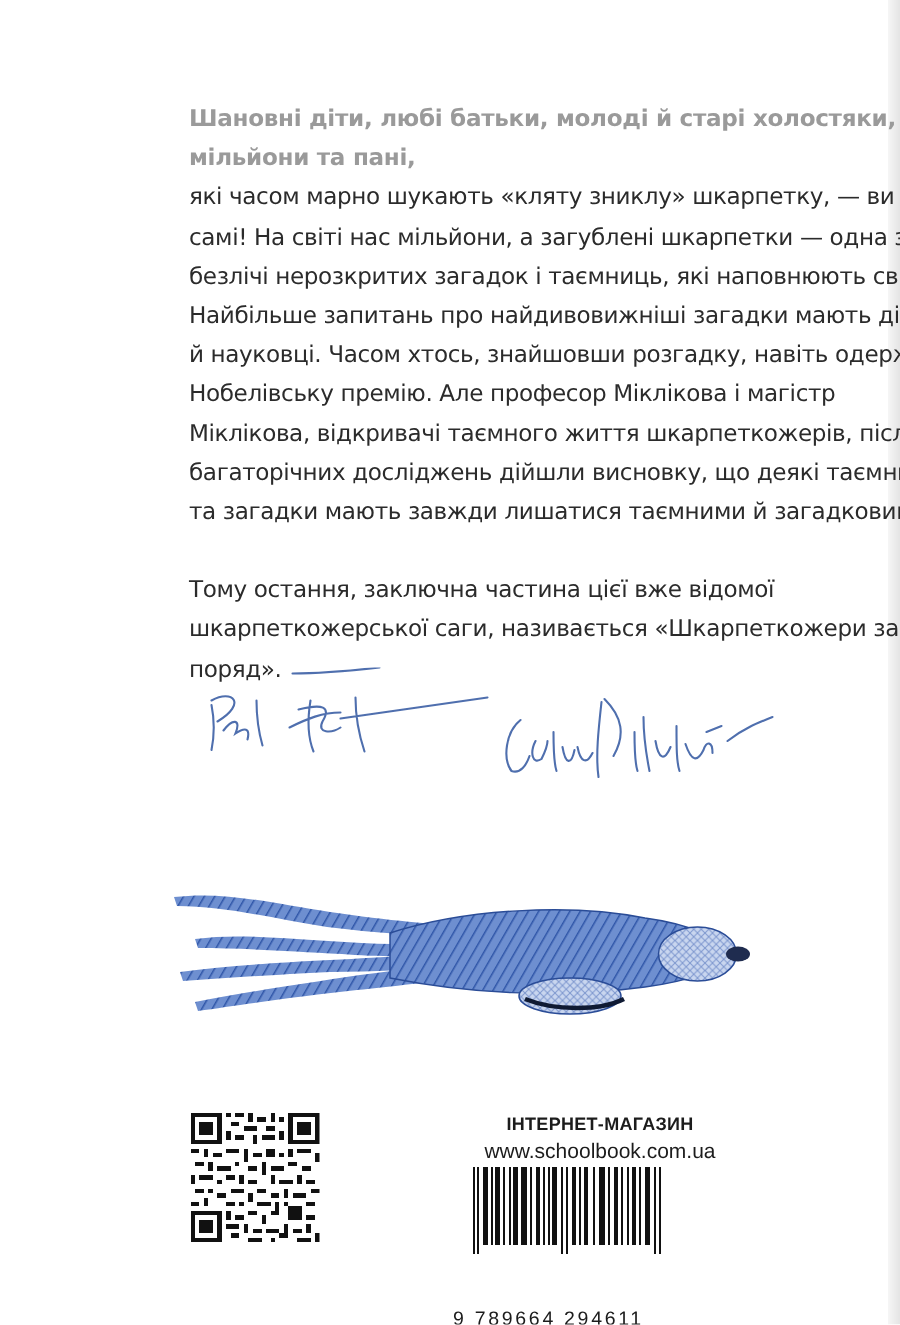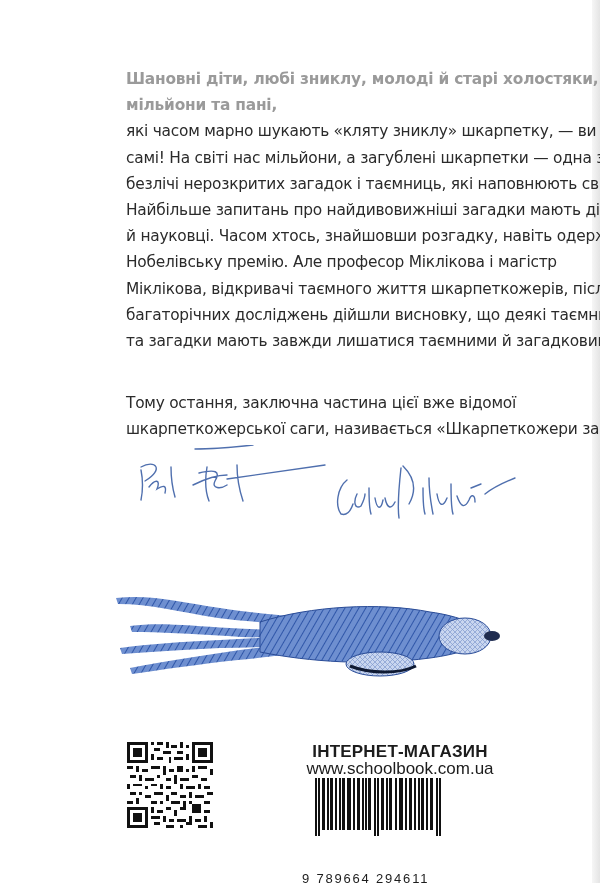--- a/index.html
+++ b/index.html
@@ -18,76 +18,77 @@
     .text-block {
       position: absolute; left: 126px; top: 66px; width: 440px;
       font-size: 15.4px; line-height: 26.2px;
       letter-spacing: -0.25px;
     }
     .greeting {
       color: #9a9a9a; font-weight: bold; margin: 0;
       letter-spacing: -0.2px;
     }
     .para { margin: 0; }
-    .para2 { margin-top: 36px; }
+    .para2 { margin-top: 26px; }
     .line { display: block; white-space: nowrap; }
     .signature {
       position: absolute; top: 445px; height: 70px;
     }
     .sig1 { left: 135px; width: 200px; }
     .sig2 { left: 325px; top: 458px; width: 200px; }
     .sig path { fill: none; stroke: #4f6fae; stroke-width: 1.4; stroke-linecap: round; }
     .creature {
       position: absolute; left: 110px; top: 582px; width: 410px; height: 110px;
     }
     .qr {
       position: absolute; left: 127px; top: 742px; width: 86px; height: 86px;
       background: #fff;
     }
     .shop-label {
       position: absolute; left: 300px; top: 742px; width: 200px; text-align: center;
-      font-family: "Liberation Sans", sans-serif; font-weight: bold; font-size: 17px;
+      font-family: "Liberation Sans", sans-serif; font-weight: bold; font-size: 12px;
       color: #1c1c1c; letter-spacing: 0.2px;
     }
     .shop-url {
       position: absolute; left: 300px; top: 759px; width: 200px; text-align: center;
-      font-family: "Liberation Sans", sans-serif; font-size: 17px; color: #1c1c1c;
+      font-family: "Liberation Sans", sans-serif; font-size: 14px; color: #1c1c1c;
     }
     .barcode {
       position: absolute; left: 315px; top: 778px; width: 130px; height: 58px;
     }
     .isbn-digits {
       position: absolute; left: 302px; top: 871px; width: 150px;
       font-family: "Liberation Sans", sans-serif; font-size: 13px; letter-spacing: 1.8px; color: #1c1c1c;
     }
   </style>
 </head>
 <body>
 
 <div class="page-edge"></div>
 
 <div class="text-block">
   <p class="greeting">
-    <span class="line">Шановні діти, любі зниклу, молоді й старі холостяки,</span>
+    <span class="line">Шановні діти, любі батьки, молоді й старі холостяки,</span>
     <span class="line">мільйони та пані,</span>
   </p>
   <p class="para">
     <span class="line">які часом марно шукають «кляту зниклу» шкарпетку, — ви не</span>
     <span class="line">самі! На світі нас мільйони, а загублені шкарпетки — одна з</span>
     <span class="line">безлічі нерозкритих загадок і таємниць, які наповнюють світ.</span>
     <span class="line">Найбільше запитань про найдивовижніші загадки мають діти</span>
     <span class="line">й науковці. Часом хтось, знайшовши розгадку, навіть одержує</span>
     <span class="line">Нобелівську премію. Але професор Міклікова і магістр</span>
     <span class="line">Міклікова, відкривачі таємного життя шкарпеткожерів, після</span>
     <span class="line">багаторічних досліджень дійшли висновку, що деякі таємниці</span>
     <span class="line">та загадки мають завжди лишатися таємними й загадковими.</span>
   </p>
   <p class="para para2">
     <span class="line">Тому остання, заключна частина цієї вже відомої</span>
     <span class="line">шкарпеткожерської саги, називається «Шкарпеткожери завжди</span>
+    <span class="line">поряд».</span>
   </p>
 </div>
 
 <svg class="signature sig sig1" viewBox="0 0 200 70">
   <path d="M6 25 C8 35 8 45 6 55 M6 22 C20 14 30 24 10 36 M14 42 C20 34 26 34 22 44 C28 40 32 40 30 48 M36 22 C36 35 38 45 40 52"></path>
   <path d="M58 40 C70 34 80 30 92 30 M72 22 C70 34 70 46 74 56 M64 28 C80 24 86 26 80 36 C76 44 86 44 92 40 M102 20 C102 34 104 44 108 56 M92 34 C120 30 150 26 190 20"></path>
   <path d="M60 4 C80 4 100 2 118 0"></path>
 </svg>
 <svg class="signature sig sig2" viewBox="0 0 200 70">
   <path d="M22 22 C12 30 10 48 16 56 C22 58 26 52 28 46 M32 36 C28 44 30 52 36 48 C38 44 40 40 40 36 M44 30 C44 40 44 50 46 56 M50 40 C52 52 56 52 58 42 M60 40 C62 50 66 52 70 44"></path>

